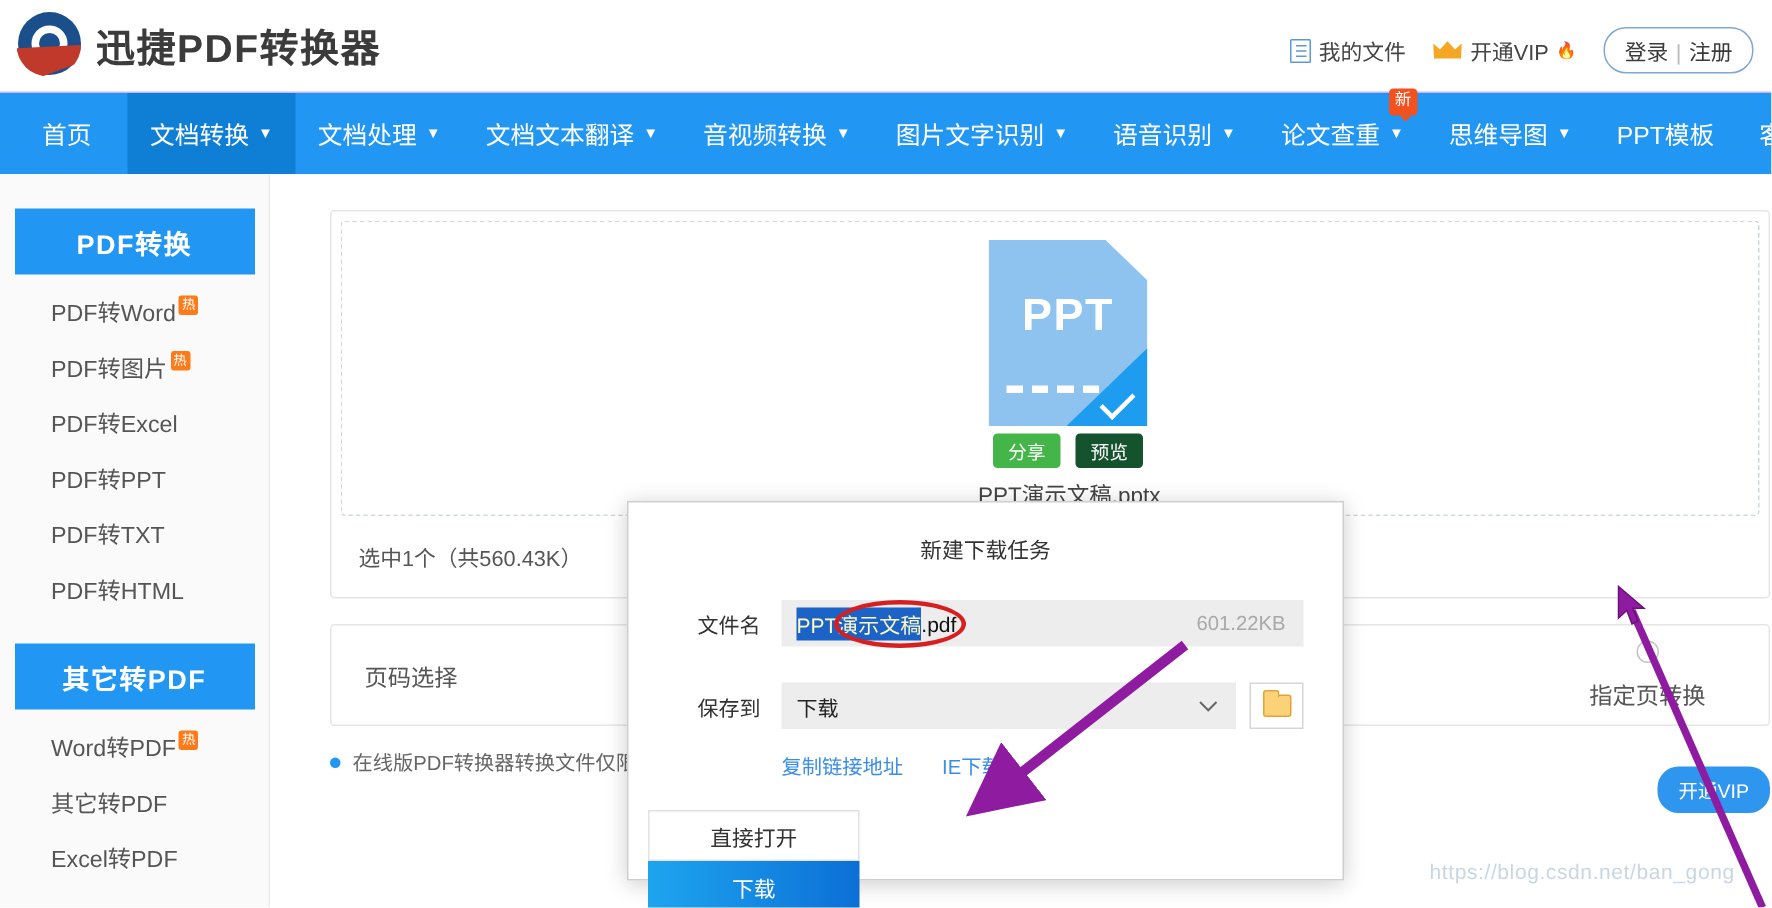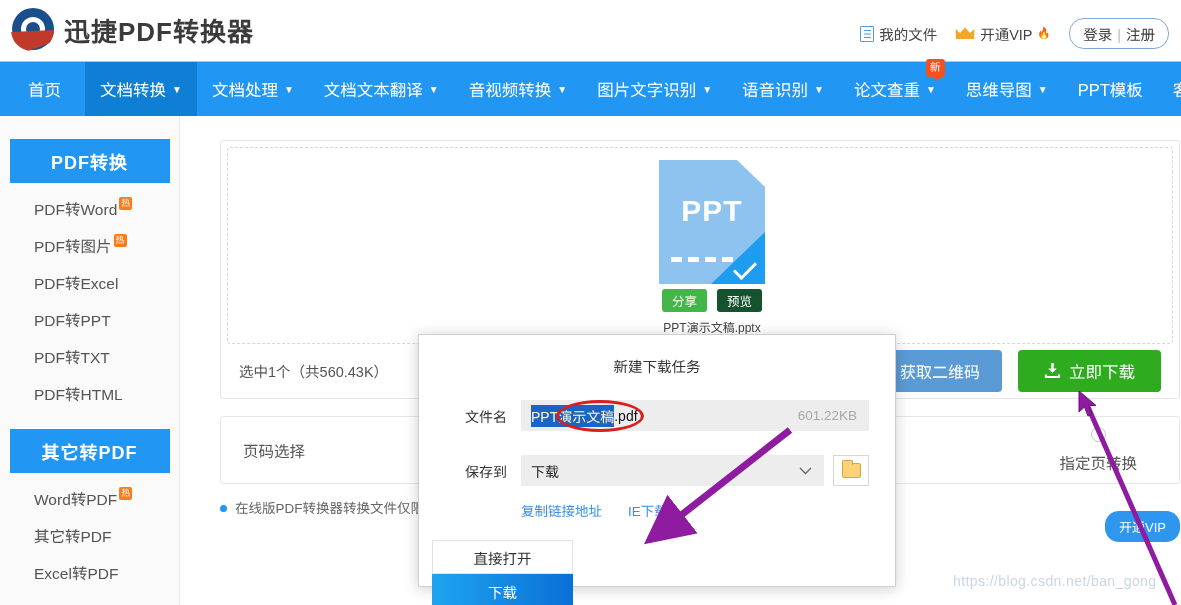--- a/index.html
+++ b/index.html
@@ -138,21 +138,21 @@
   }
   .ppt-thumb .check {
     position: absolute; right: 9px; bottom: 10px; width: 22px; height: 12px;
     border-left: 3px solid #fff; border-bottom: 3px solid #fff;
     transform: rotate(-45deg);
   }
   .card-btns { margin-top: 5px; display: flex; justify-content: center; gap: 10px; }
   .pill { font-size: 12.5px; color: #fff; padding: 2px 10px; border-radius: 3px; cursor: pointer; }
   .pill.share { background: #44b549; }
   .pill.preview { background: #14532d; }
-  .file-name { margin-top: 6px; font-size: 12px; color: #444; white-space: nowrap; }
+  .file-name { margin-top: 6px; font-size: 15px; color: #444; white-space: nowrap; }
 
   .panel-bottom {
     position: absolute; left: 0; right: 0; bottom: 0; height: 55px;
     display: flex; align-items: center; padding: 0 18px;
   }
   .sel-text { font-size: 14.5px; color: #555; }
   .panel-actions { margin-left: auto; display: flex; align-items: center; gap: 16px; }
   .btn-qr {
     background: #5b9bd5; color: #fff; font-size: 16px; border-radius: 4px;
     padding: 9px 22px; cursor: pointer;
@@ -385,33 +385,20 @@
           <div class="card-btns">
             <span class="pill share">分享</span>
             <span class="pill preview">预览</span>
           </div>
           <div class="file-name">PPT演示文稿.pptx</div>
         </div>
       </div>
 
       <div class="panel-bottom">
         <div class="sel-text">选中1个（共560.43K）</div>
-        <div class="panel-actions">
-          <div class="btn-qr">获取二维码</div>
-          <div class="btn-download">
-            <span class="dl-icon">
-              <svg width="17" height="17" viewBox="0 0 17 17">
-                  <path d="M8.5 1 L8.5 8" stroke="#fff" stroke-width="2.6" fill="none"></path>
-                  <path d="M4.2 6.4 L8.5 10.7 L12.8 6.4 Z" fill="#fff"></path>
-                  <path d="M2 12.6 L2 15 L15 15 L15 12.6" stroke="#fff" stroke-width="2.2" fill="none"></path>
-                </svg>
-            </span>
-            <span>立即下载</span>
-          </div>
-        </div>
       </div>
     </div>
 
     <div class="panel2">
       <div class="p2-label">页码选择</div>
       <div class="radio-row">
         <span class="radio"></span>
         <span class="radio-label">指定页转换</span>
       </div>
     </div>

